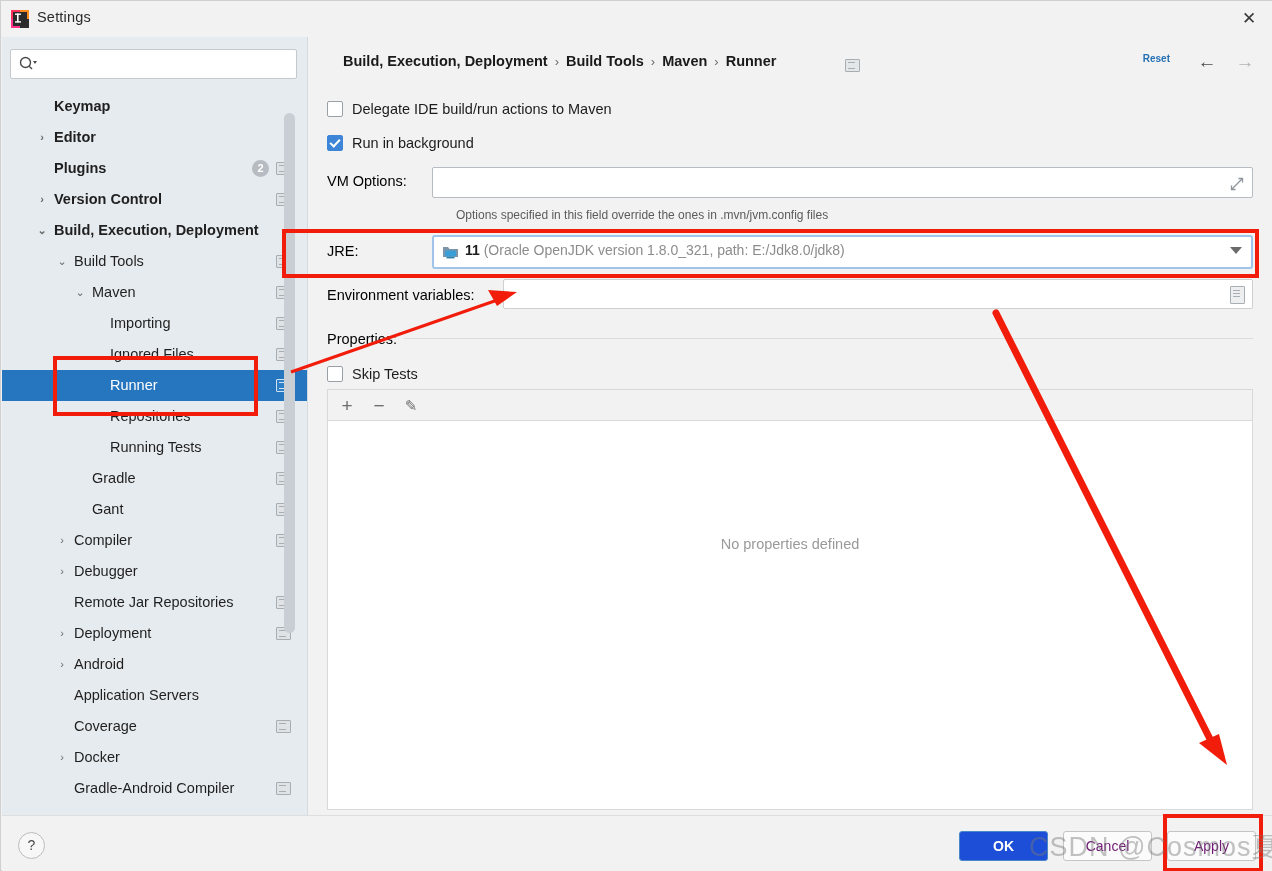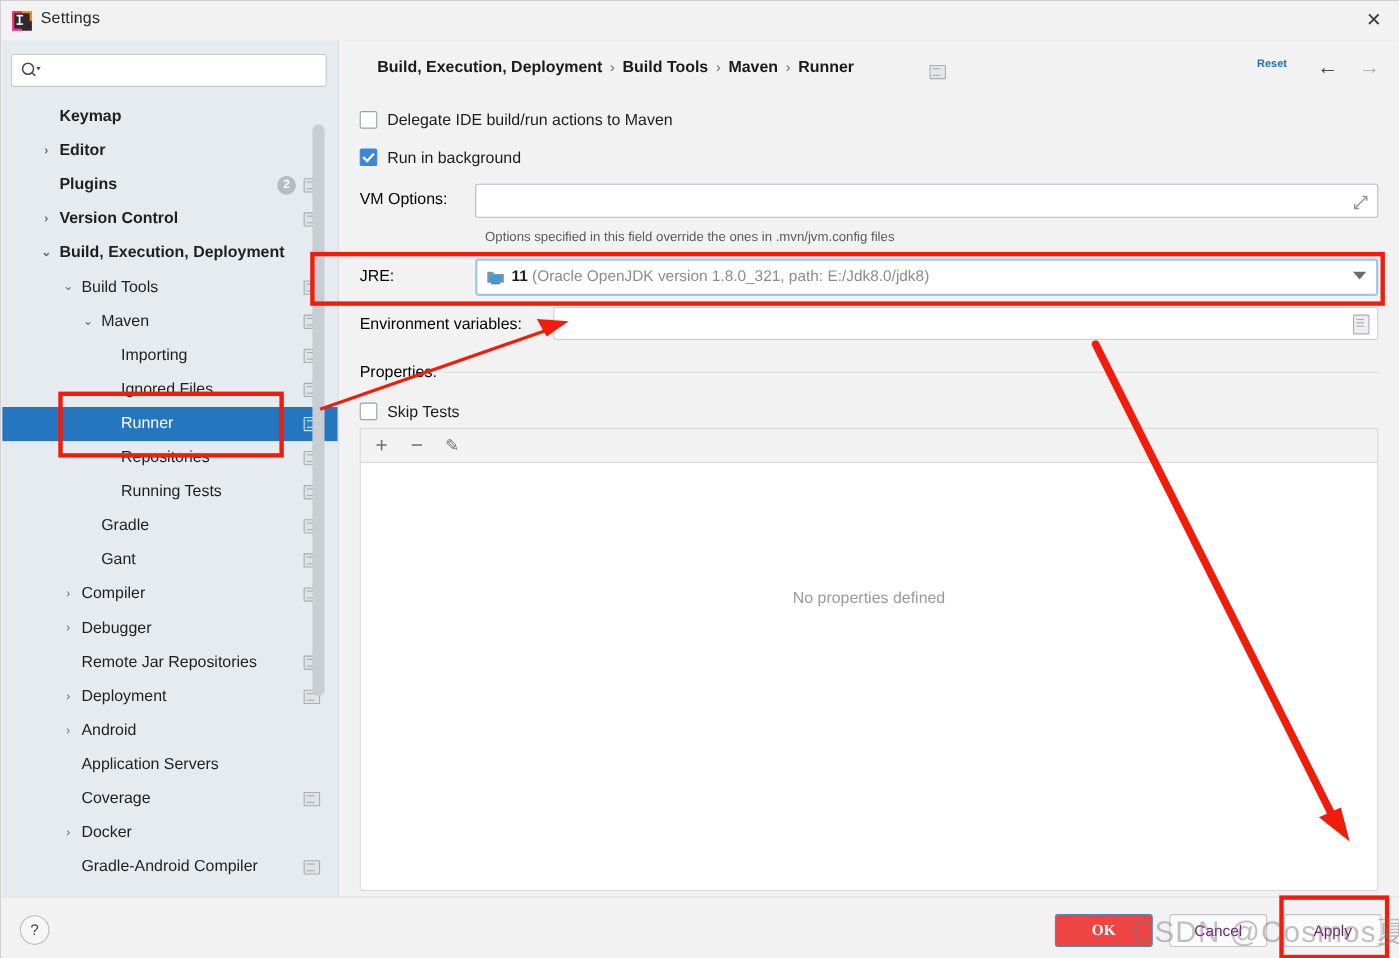--- a/index.html
+++ b/index.html
@@ -209,21 +209,21 @@
     color: #4a4a4a; font-size: 14px; line-height: 24px; text-align: center;
     background: #f7f7f7;
   }
   .btn {
     position: absolute; top: 15px; height: 30px;
     border: 1px solid #c3c6c9; border-radius: 3px; background: #fbfbfb;
     font-size: 14px; color: #701a75; text-align: center; line-height: 29px;
     box-sizing: border-box;
   }
   .btn.primary {
-    background: #ef4444; border-color: #4a88c7; color: #ffffff; font-weight: bold; font-family: Liberation Serif, serif;
+    background: #1d4ed8; border-color: #4a88c7; color: #ffffff; font-weight: bold;
   }
 
   
   .anno-box {
     position: absolute; border: 4px solid #f21c0a; box-sizing: border-box;
     pointer-events: none;
   }
   .overlay-svg {
     position: absolute; left: 0; top: 0; width: 1272px; height: 871px;
     pointer-events: none;
@@ -392,21 +392,21 @@
     <div class="fieldlabel" style="left:19px; top:136px">VM Options:</div>
     <div class="textfield" style="left:124px; top:130px; width:821px; height:31px">
       <div class="expand-icon">
         <svg viewBox="0 0 14 14" width="14" height="14">
           <path d="M8.5 1.5 H12.5 V5.5" fill="none" stroke="#8e9499" stroke-width="1.3"></path>
           <path d="M5.5 12.5 H1.5 V8.5" fill="none" stroke="#8e9499" stroke-width="1.3"></path>
           <line x1="2" y1="12" x2="12" y2="2" stroke="#8e9499" stroke-width="1.3"></line>
         </svg>
       </div>
     </div>
-    <div class="hint" style="left:133px; top:171px">Options specified in this field override the ones in .mvn/jvm.config files</div>
+    <div class="hint" style="left:148px; top:171px">Options specified in this field override the ones in .mvn/jvm.config files</div>
 
     <div class="fieldlabel" style="left:19px; top:206px">JRE:</div>
     <div class="combo" style="left:124px; top:198px; width:821px; height:34px">
       <div class="jdk-icon">
         <svg viewBox="0 0 17 15" width="17" height="15">
           <path d="M1 3 H6 L7.5 5 H16 V13 H1 Z" fill="#7d94a8"></path>
           <rect x="3" y="6.5" width="11" height="6" rx="1" fill="#3a9fd6"></rect>
           <rect x="4.5" y="13" width="8" height="1.4" fill="#2b7fb0"></rect>
         </svg>
       </div>

